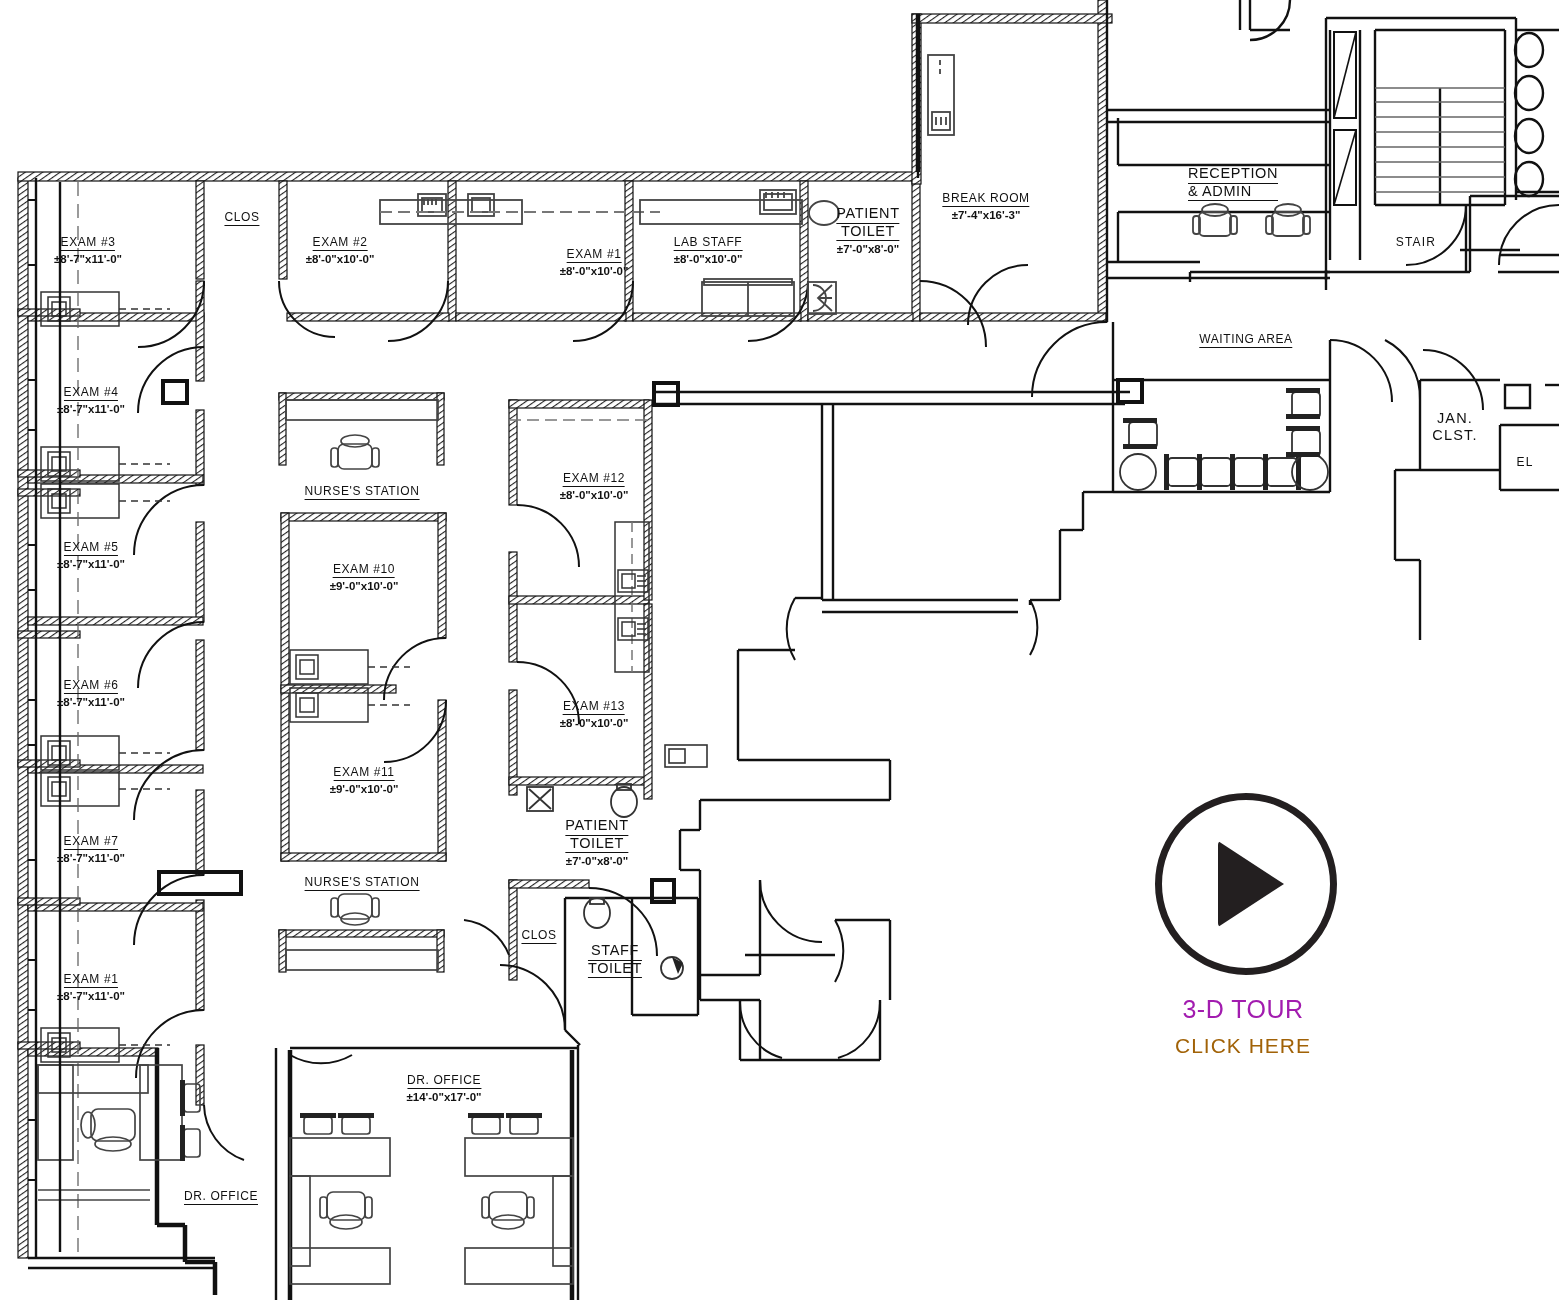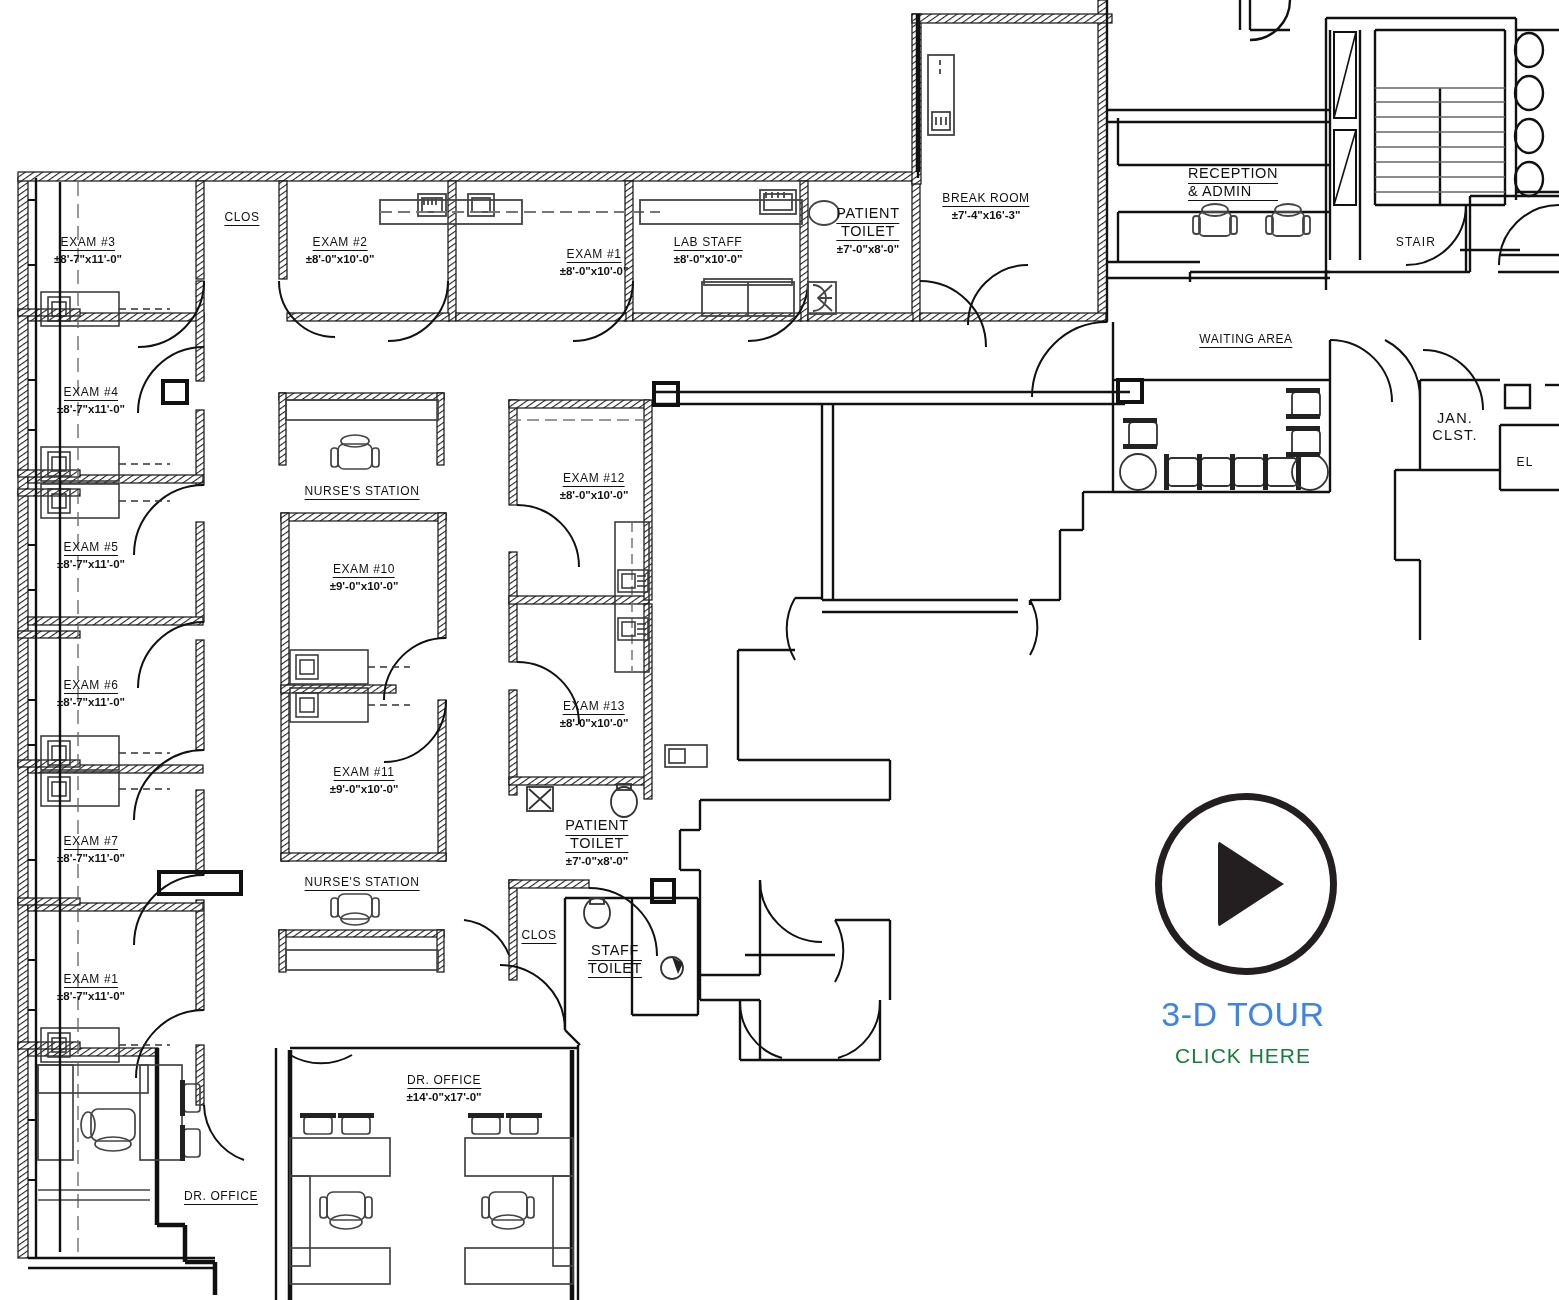--- a/index.html
+++ b/index.html
@@ -84,30 +84,30 @@
     left: 56px;
     top: 41px;
     width: 0; height: 0;
     border-left: 66px solid #231f20;
     border-top: 43px solid transparent;
     border-bottom: 43px solid transparent;
     border-radius: 4px;
   }
   #tour-title {
     margin-top: 20px;
-    font-size: 34px;
+    font-size: 25px;
     letter-spacing: 0.5px;
-    color: #3b82f6;
+    color: #a21caf;
     font-weight: 400;
   }
   #tour-sub {
     margin-top: 10px;
     font-size: 21px;
     letter-spacing: 1px;
-    color: #15803d;
+    color: #a16207;
   }
 </style>
 </head>
 <body>
 
 <div id="plan-root">
 
   <svg id="plan-svg" viewBox="0 0 1559 1300" xmlns="http://www.w3.org/2000/svg">
     <defs>
       <pattern id="hatch" width="5" height="5" patternUnits="userSpaceOnUse" patternTransform="rotate(55)">

